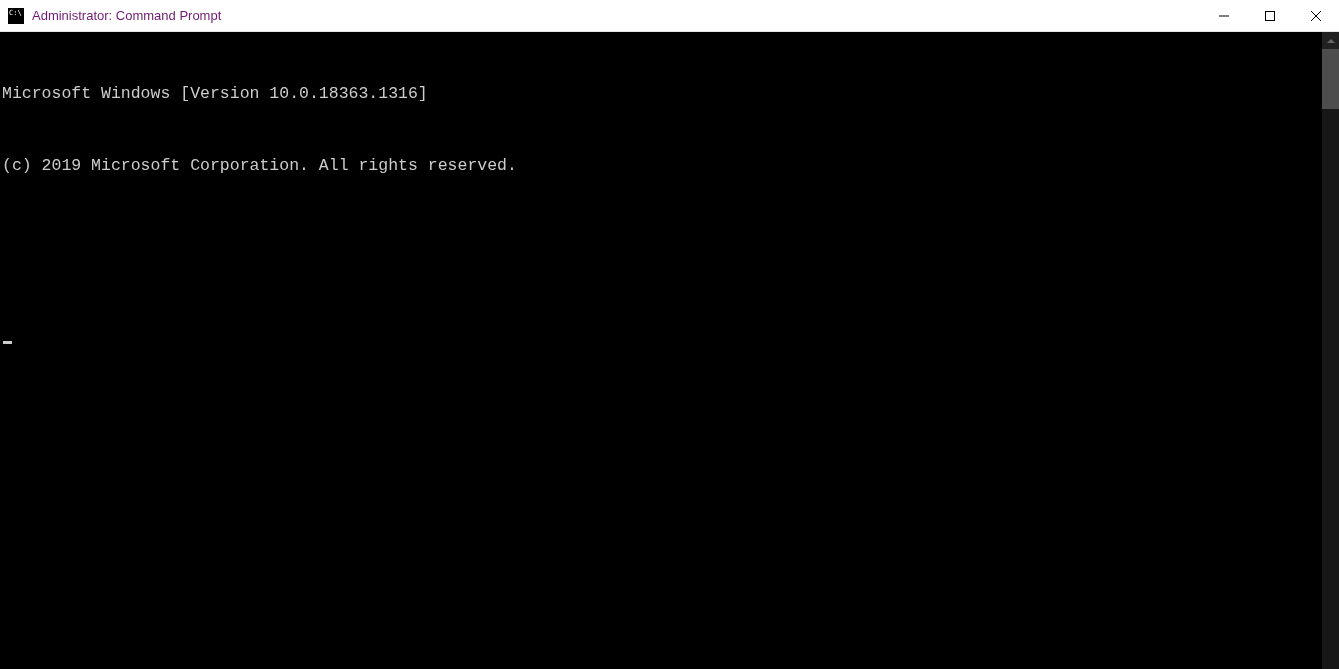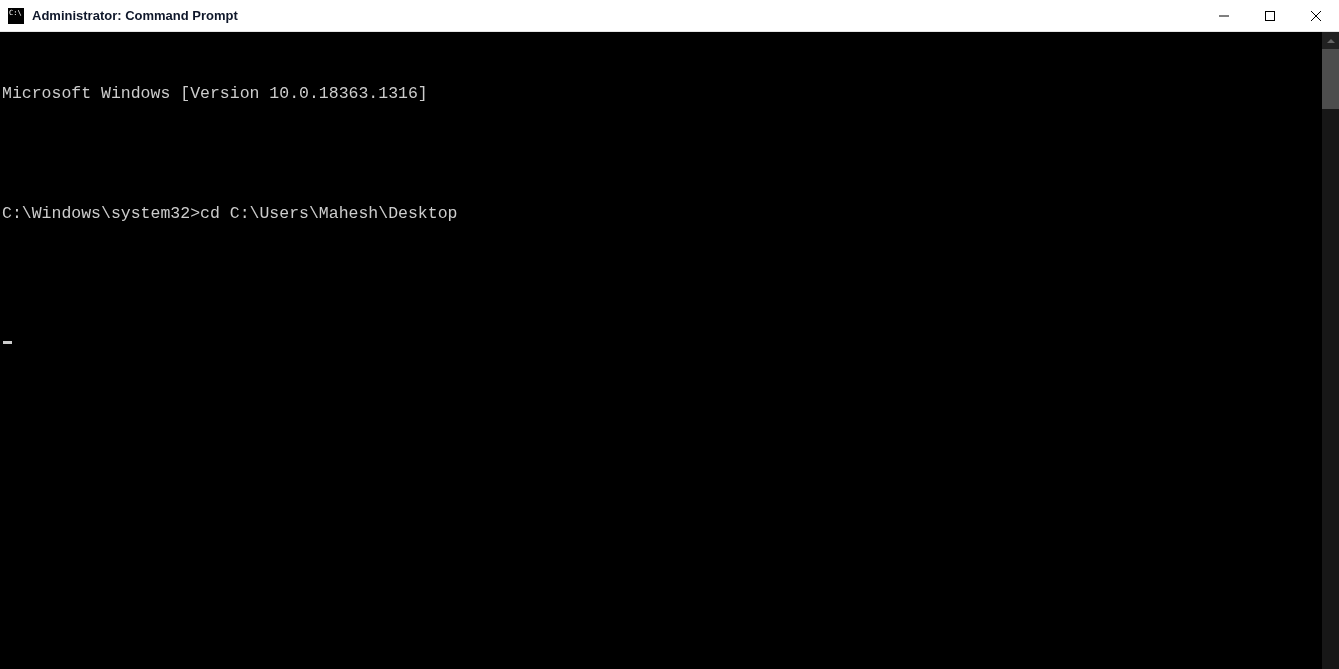--- a/index.html
+++ b/index.html
@@ -36,23 +36,22 @@
       color: #ffffff;
       font-size: 7px;
       font-family: Consolas, monospace;
       position: absolute;
       top: 2px;
       left: 1px;
       line-height: 1;
     }
     .titlebar-title {
       font-size: 13px;
-      color: #0f172a;
+      color: #701a75;
       flex: 1;
-      font-weight: bold;
     }
     .window-controls {
       display: flex;
       height: 100%;
     }
     .window-control {
       width: 46px;
       height: 32px;
       display: flex;
       align-items: center;
@@ -147,22 +146,22 @@
         <line x1="0" y1="0" x2="10" y2="10" stroke="#000000" stroke-width="1"></line>
         <line x1="10" y1="0" x2="0" y2="10" stroke="#000000" stroke-width="1"></line>
       </svg>
     </div>
   </div>
 </div>
 
 <div class="terminal-area">
   <div class="terminal-content">
     <span class="terminal-line">Microsoft Windows [Version 10.0.18363.1316]</span>
+    <span class="terminal-line">(c) 2019 Microsoft Corporation. All rights reserved.</span>
     <span class="terminal-line"></span>
-    <span class="terminal-line">C:\Windows\system32&gt;cd C:\Users\Mahesh\Desktop</span>
     <span class="terminal-line"></span>
     <span class="terminal-line"><span class="cursor"></span></span>
   </div>
   <div class="scrollbar">
     <div class="scrollbar-arrow-up"></div>
     <div class="scrollbar-thumb"></div>
   </div>
 </div>
 
 </body></html>

